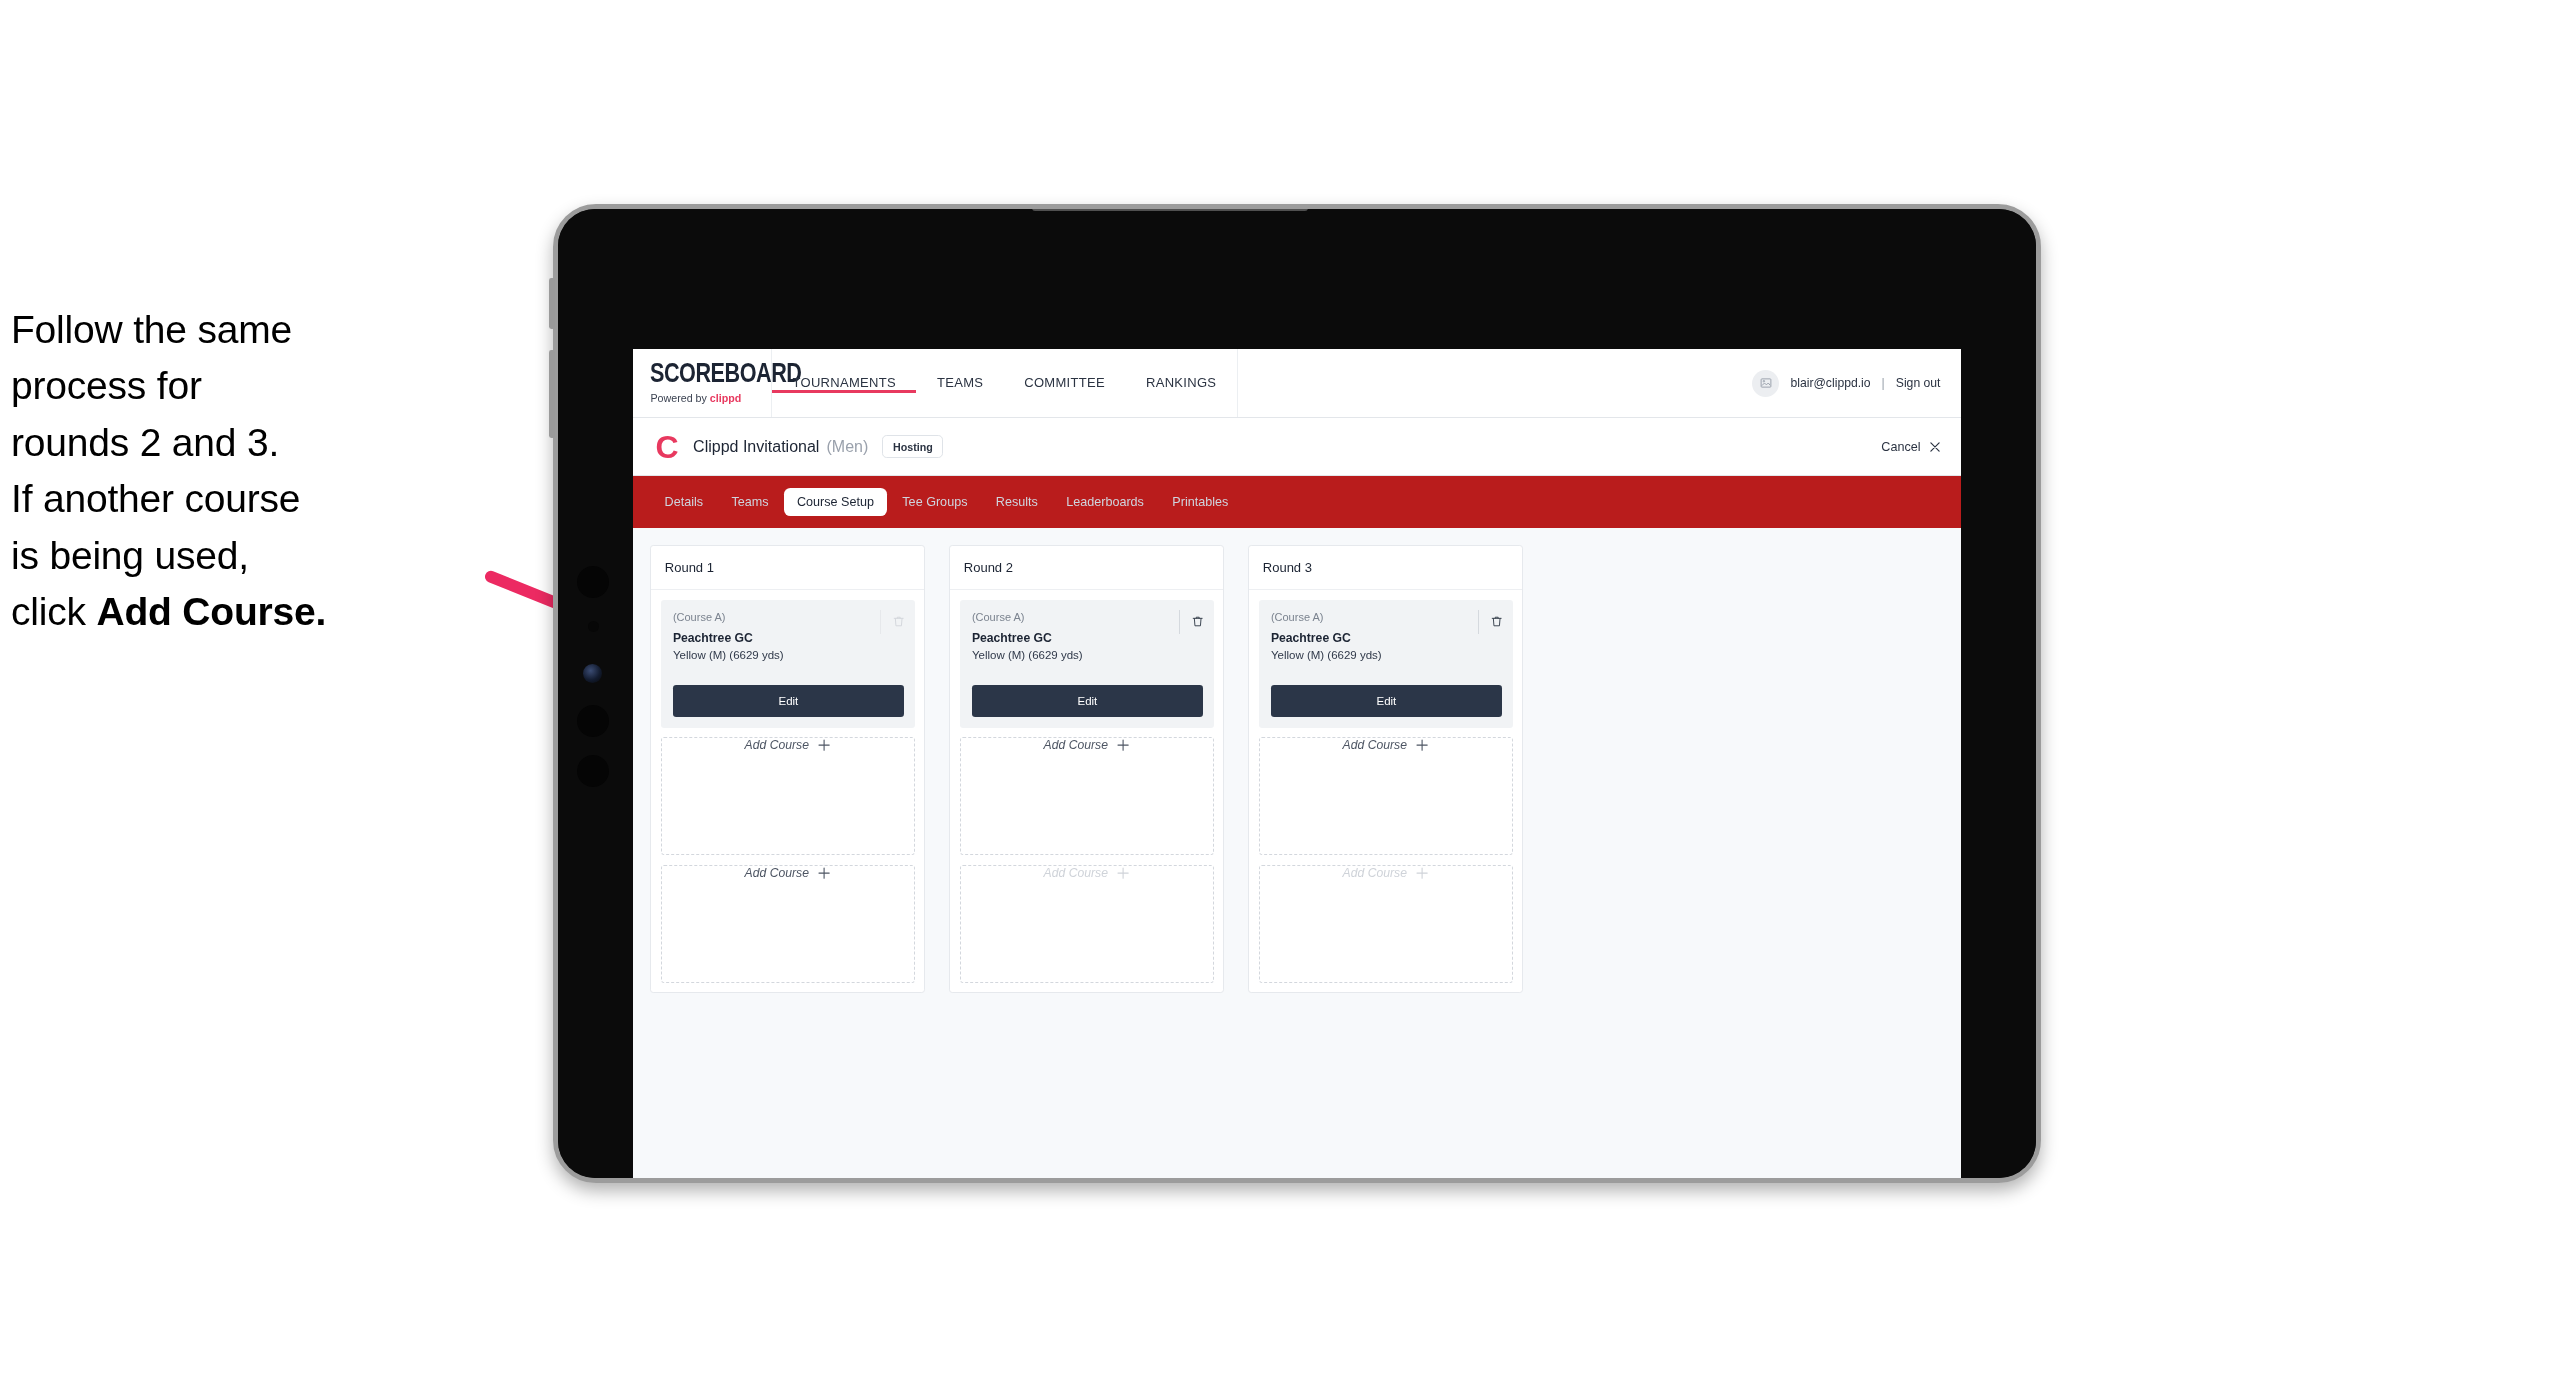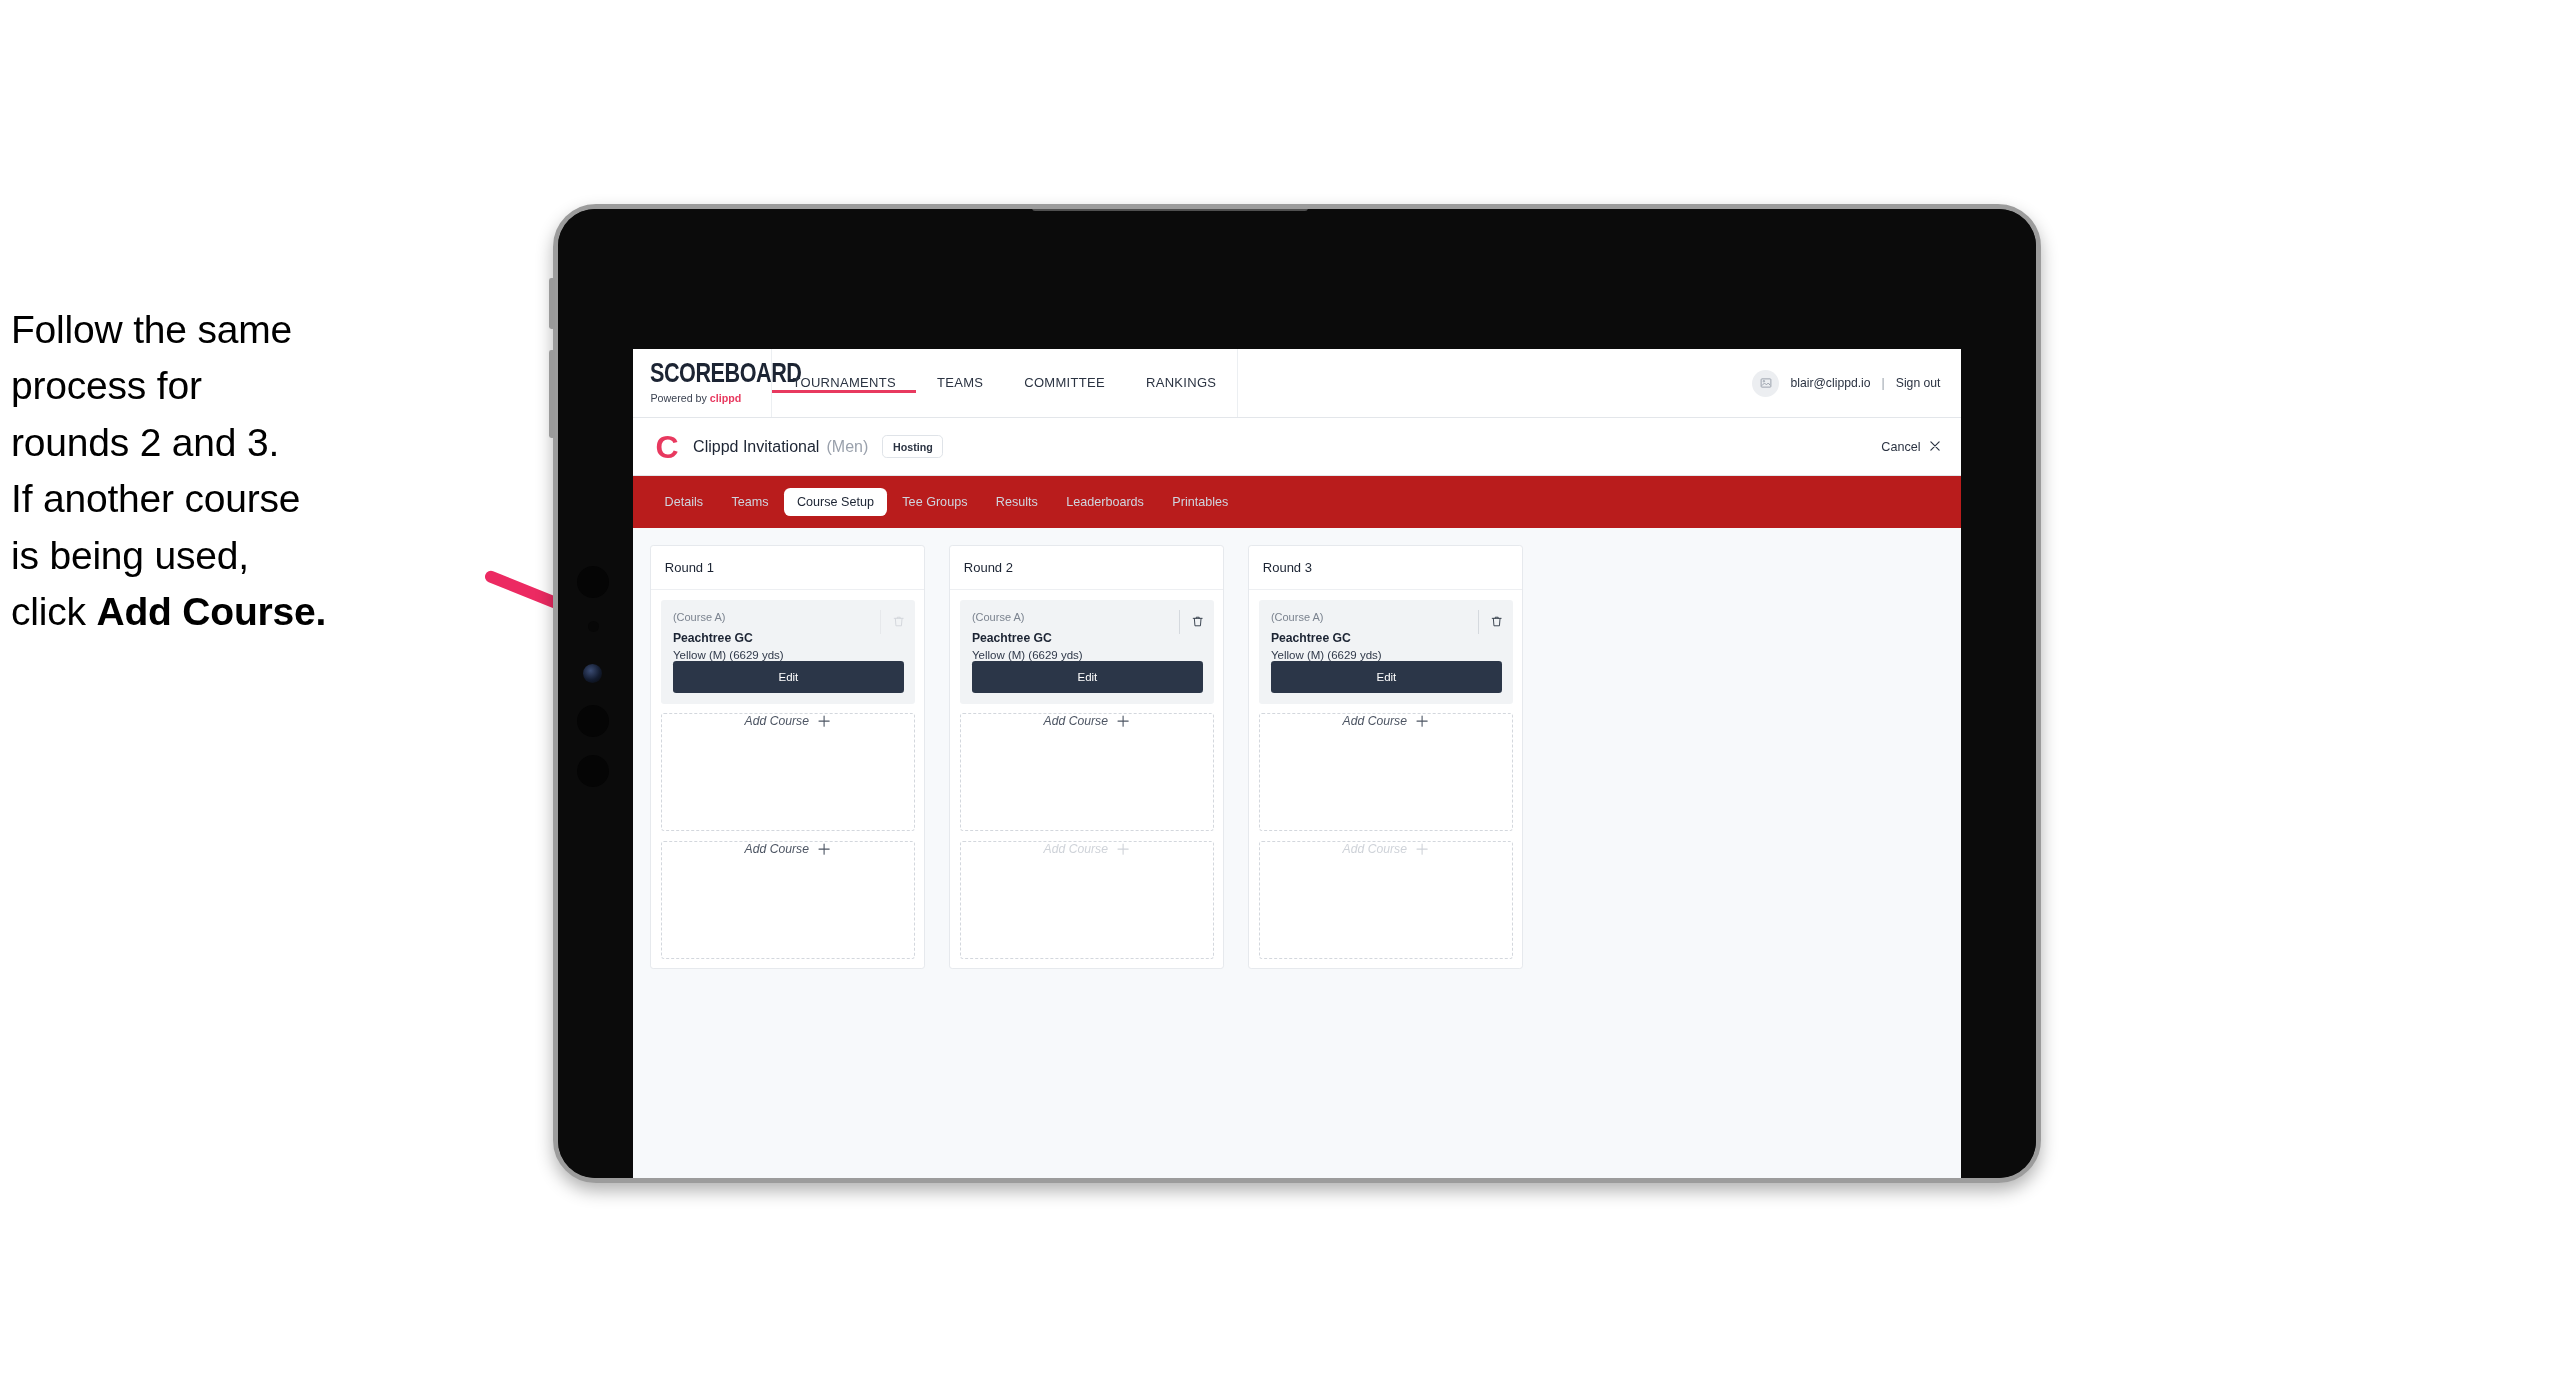--- a/index.html
+++ b/index.html
@@ -129,21 +129,21 @@
     font-weight:700; font-size: 32px; color:#e8395f; line-height:1;
   }
   .tname { font-size: 16px; color:#1c2433; }
   .tgender { font-size: 16px; color:#9aa1ac; margin-left: 7.1px; }
   .hosting-chip {
     margin-left: 14.2px; padding: 4.7px 9.5px;
     border:0.8px solid #dfe3e8; border-radius:4.7px;
     font-size: 10.7px; font-weight:700; color:#2b3342; background:#fff;
   }
   .cancel {
-    margin-left:auto; display:flex; gap:8px;
+    margin-left:auto; display:flex; align-items:center; gap:8px;
     font-size: 12.6px; color:#2b3342; cursor:pointer;
   }
 
   
   .subtabs {
     height: 52px; background:#b91c1c;
     display:flex; align-items:center; padding: 0 19px; gap: 3.2px;
   }
   .subtab {
     padding: 7.1px 12.6px; border-radius: 6.3px;
@@ -175,21 +175,21 @@
   .cc-tee  { font-size: 11.5px; color:#30394a; }
   .cc-actions {
     position:absolute; right: 9.5px; top: 10.3px;
     display:flex; align-items:center; gap: 11px;
   }
   .cc-vdiv { width:0.8px; height: 24px; background:#d5d9de; }
   .cc-trash { color:#39424f; display:flex; align-items:center; cursor:pointer; }
   .course-card.disabled .cc-vdiv { background:#e6e8eb; }
   .course-card.disabled .cc-trash { color:#d3d7dc; }
   .edit-btn {
-    margin-top: 0; height: 32px; border-radius: 3.2px;
+    margin-top: 24px; height: 32px; border-radius: 3.2px;
     background:#2b3648; color:#fff; font-size:11.5px;
     display:flex; align-items:center; justify-content:center; cursor:pointer;
   }
 
   .add-card {
     border:0.8px dashed #d3d7dd; border-radius:3.2px;
     height: 118px; display:flex; align-items:flex-start; justify-content:center;
     margin-bottom: 9.5px; background:#fff; cursor:pointer;font-style:italic;
   }
   .add-card:last-child { margin-bottom: 0; }

